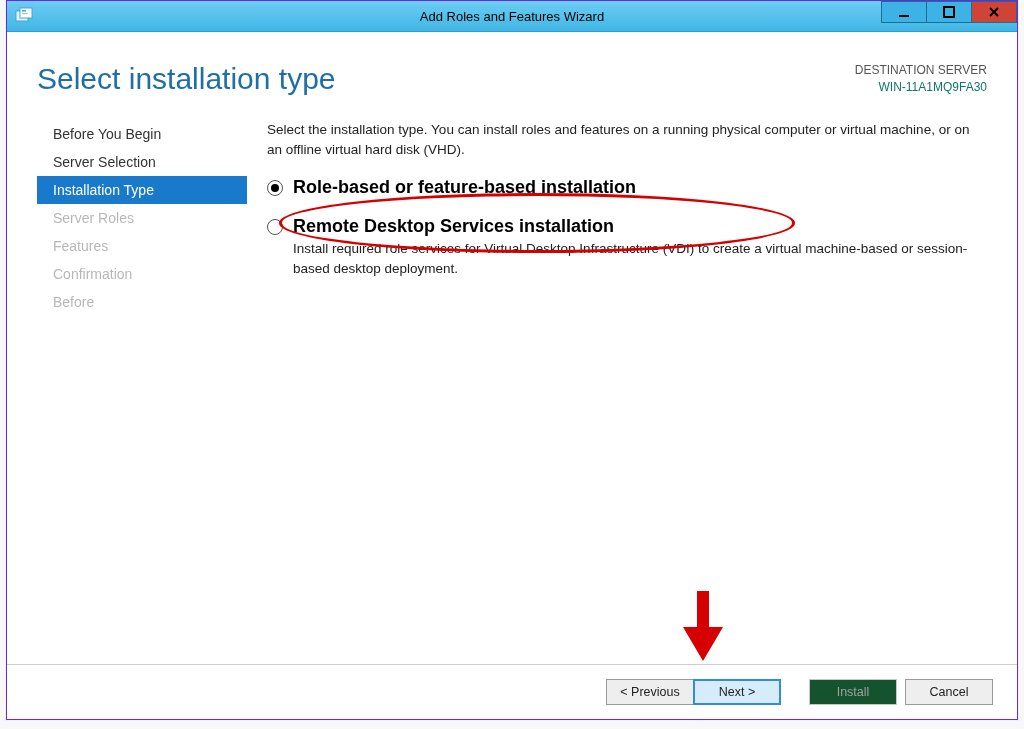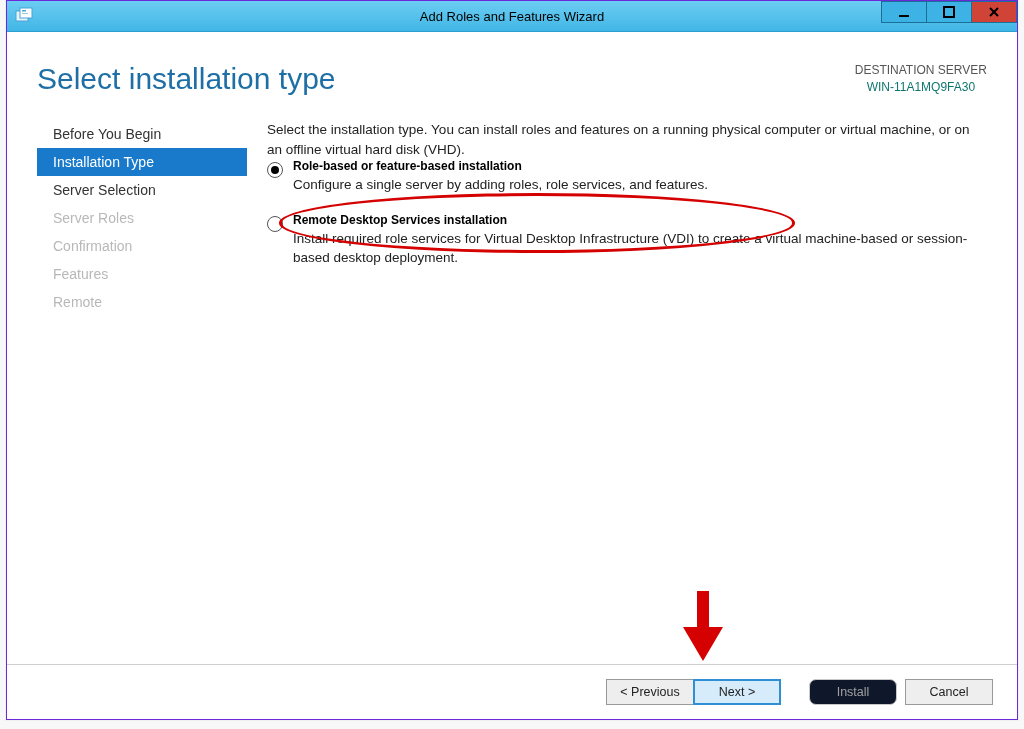--- a/index.html
+++ b/index.html
@@ -78,21 +78,21 @@
     justify-content: space-between;
     align-items: flex-start;
   }
   .page-title {
     font-size: 30px;
     font-weight: 300;
     color: #1e6fa6;
     margin: 0 16px 24px 0;
   }
   .dest-block {
-    text-align: center;
+    text-align: right;
     font-size: 12px;
     color: #444;
     line-height: 1.4;
   }
   .dest-label {
     color: #555;
   }
   .dest-name {
     color: #0f766e;
   }
@@ -122,20 +122,21 @@
   }
 
   .main-pane {
     flex: 1;
     padding: 0 30px 0 20px;
     font-size: 13.5px;
     color: #222;
   }
   .intro-text {
     line-height: 1.45;
+    margin-bottom: 18px;
   }
   .option {
     margin-bottom: 18px;
     display: flex;
     align-items: flex-start;
     gap: 10px;
   }
   .radio {
     width: 14px;
     height: 14px;
@@ -155,21 +156,21 @@
     height: 8px;
     background: #000;
     border-radius: 50%;
   }
   .option-body {
     flex: 1;
   }
   .option-title {
     font-weight: bold;
     color: #000;
-    font-size: 12px;
+    font-size: 18px;
   }
   .option-desc {
     margin-top: 2px;
     font-size: 13.5px;
     color: #222;
     line-height: 1.45;
   }
 
   .highlight-circle {
     position: absolute;
@@ -202,23 +203,22 @@
     padding: 0 10px;
     box-sizing: border-box;
     display: inline-flex;
     align-items: center;
     justify-content: center;
     cursor: pointer;
   }
   .btn.disabled {
     color: #a0a0a0;
     border-color: #c8c8c8;
-    background: #0f172a;
+    background: #14532d;
     cursor: default;
-    border-radius: 7px;
   }
   .btn.primary {
     border: 2px solid #2f8fd4;
     background: #d6ecfb;
   }
   .btn-group {
     display: flex;
   }
   .btn-group .btn + .btn {
     margin-left: -1px;
@@ -271,36 +271,35 @@
     <div class="dest-block">
       <div class="dest-label">DESTINATION SERVER</div>
       <div class="dest-name">WIN-11A1MQ9FA30</div>
     </div>
   </div>
 
   <div class="body-area">
 
     <div class="sidebar">
       <div class="side-item">Before You Begin</div>
+      <div class="side-item">Server Selection</div>
       <div class="side-item selected">Installation Type</div>
-      <div class="side-item">Server Selection</div>
       <div class="side-item disabled">Server Roles</div>
+      <div class="side-item disabled">Features</div>
       <div class="side-item disabled">Confirmation</div>
-      <div class="side-item disabled">Features</div>
-      <div class="side-item disabled">Remote</div>
+      <div class="side-item disabled">Before</div>
     </div>
 
     <div class="main-pane">
       <div class="intro-text">Select the installation type. You can install roles and features on a running physical computer or virtual machine, or on an offline virtual hard disk (VHD).</div>
 
       <div class="option">
         <div class="radio checked"></div>
         <div class="option-body">
           <div class="option-title">Role-based or feature-based installation</div>
-          <div class="option-desc">Configure a single server by adding roles, role services, and features.</div>
         </div>
       </div>
 
       <div class="option">
         <div class="radio"></div>
         <div class="option-body">
           <div class="option-title">Remote Desktop Services installation</div>
           <div class="option-desc">Install required role services for Virtual Desktop Infrastructure (VDI) to create a virtual machine-based or session-based desktop deployment.</div>
         </div>
       </div>

